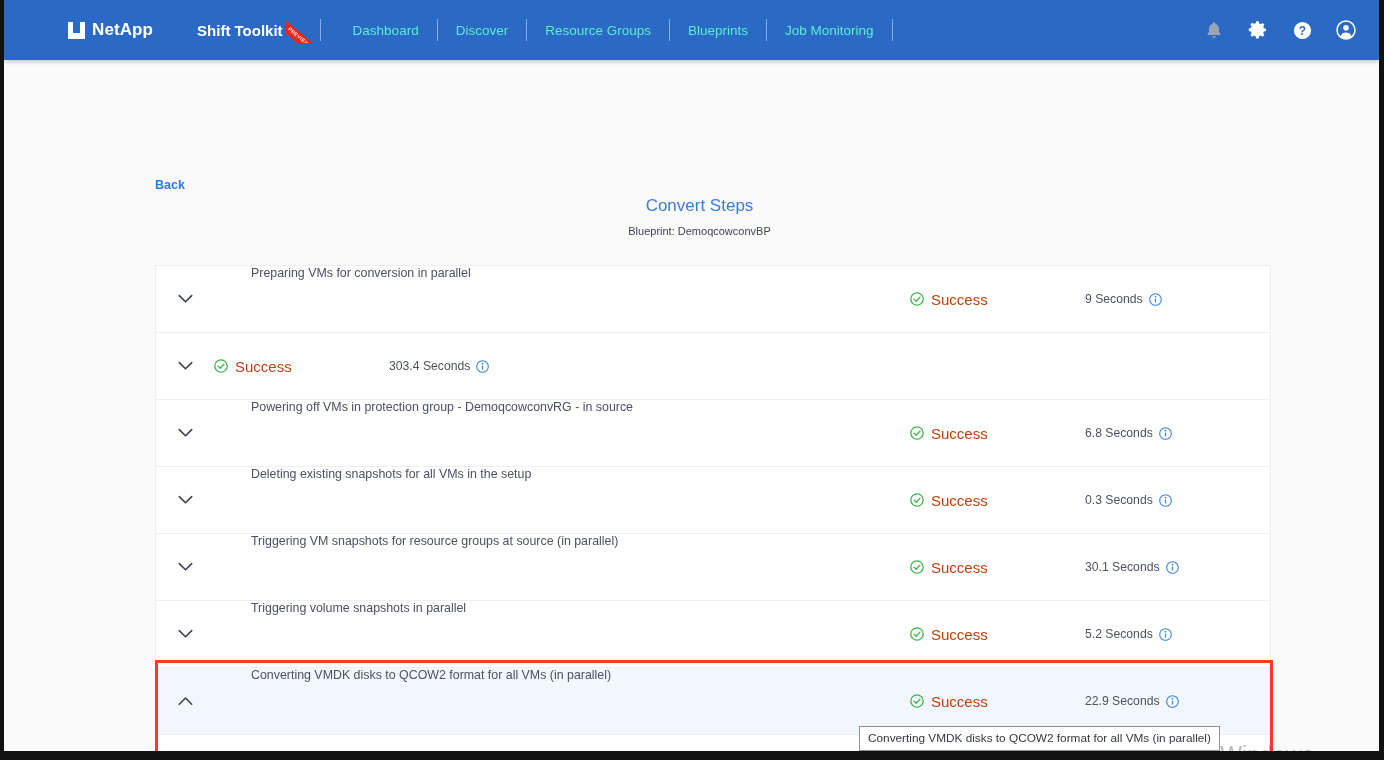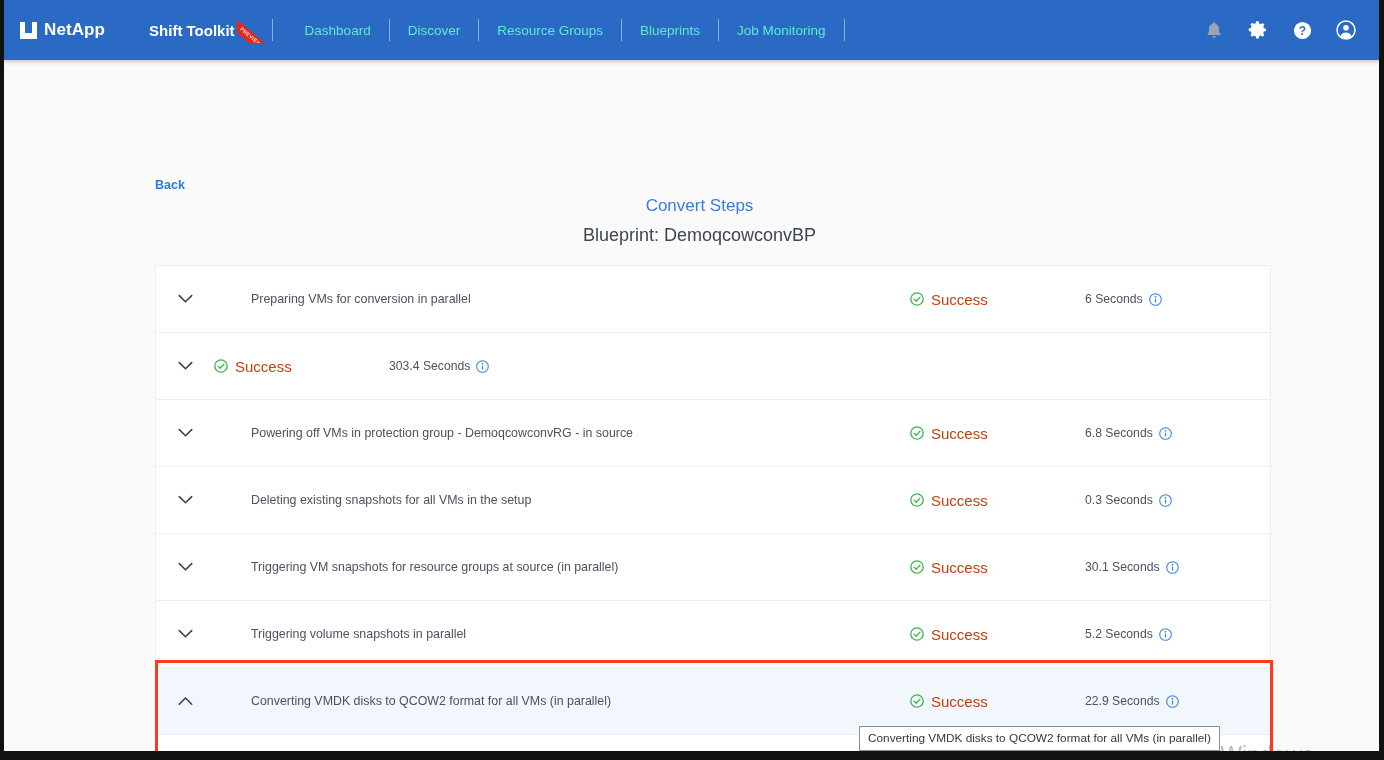--- a/index.html
+++ b/index.html
@@ -29,20 +29,21 @@
 
   
   #appbar {
     position: relative;
     height: 60px;
     background: #2a6ac4;
     display: flex;
     align-items: center;
     box-shadow: 0 2px 4px rgba(0,0,0,.20);
     z-index: 20;
+    padding-left: 48px;
   }
   .brand {
     display: flex; align-items: center;
     margin-left: 16px;
     gap: 7px;
   }
   .netapp-mark {
     width: 17px; height: 17px;
     background: #fff;
     position: relative;
@@ -151,37 +152,36 @@
     margin-left: 16px;
   }
   #page-title {
     color: #3b7dd8;
     font-size: 17px;
     font-weight: normal;
     margin: 0 0 9px 0;
   }
   #page-subtitle {
     color: #3f4652;
-    font-size: 18px;
+    font-size: 11px;
     margin: 0;
   }
 
   
   #steps {
     position: absolute;
     left: 151px; top: 205px;
     width: 1116px;
     background: #fff;
     border: 1px solid #eceef0;
     border-bottom: none;
   }
   .step-row {
     position: relative;
     display: flex;
-    align-items: center;
     height: 67px;
     border-bottom: 1px solid #edeff1;
     background: #fff;
   }
   .step-row.expanded { background: #f2f6fd; }
   .chev {
     width: 58px;
     flex: 0 0 58px;
     display: flex;
     align-items: center;
@@ -339,21 +339,21 @@
         </span>
         <span class="step-label">Preparing VMs for conversion in parallel</span>
         <span class="step-status">
           <svg class="check-icon" width="14" height="14" viewBox="0 0 14 14">
               <circle cx="7" cy="7" r="6.2" fill="none" stroke="#3bb54a" stroke-width="1.3"></circle>
               <path d="M4.1 7.1 6.2 9.2l3.8-4.1" fill="none" stroke="#3bb54a" stroke-width="1.3" stroke-linecap="round" stroke-linejoin="round"></path>
             </svg>
           <span>Success</span>
         </span>
         <span class="step-duration">
-          <span>6 Seconds</span>
+          <span>9 Seconds</span>
           <svg class="info-icon" width="13" height="13" viewBox="0 0 13 13">
               <circle cx="6.5" cy="6.5" r="5.8" fill="none" stroke="#3b86d8" stroke-width="1.1"></circle>
               <circle cx="6.5" cy="3.7" r=".85" fill="#3b86d8"></circle>
               <rect x="5.9" y="5.4" width="1.25" height="4.2" rx=".5" fill="#3b86d8"></rect>
             </svg>
         </span>
       </div>
 
       <div class="step-row">
         <span class="chev">

